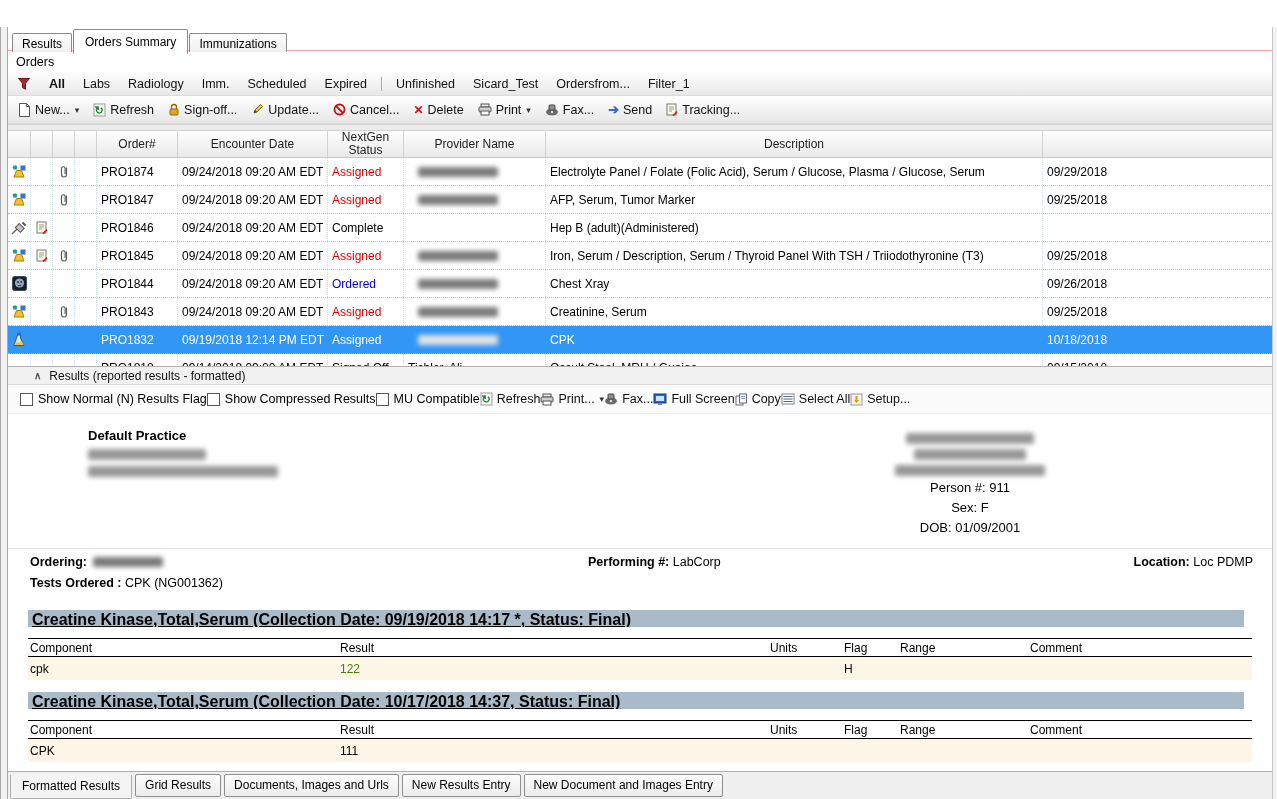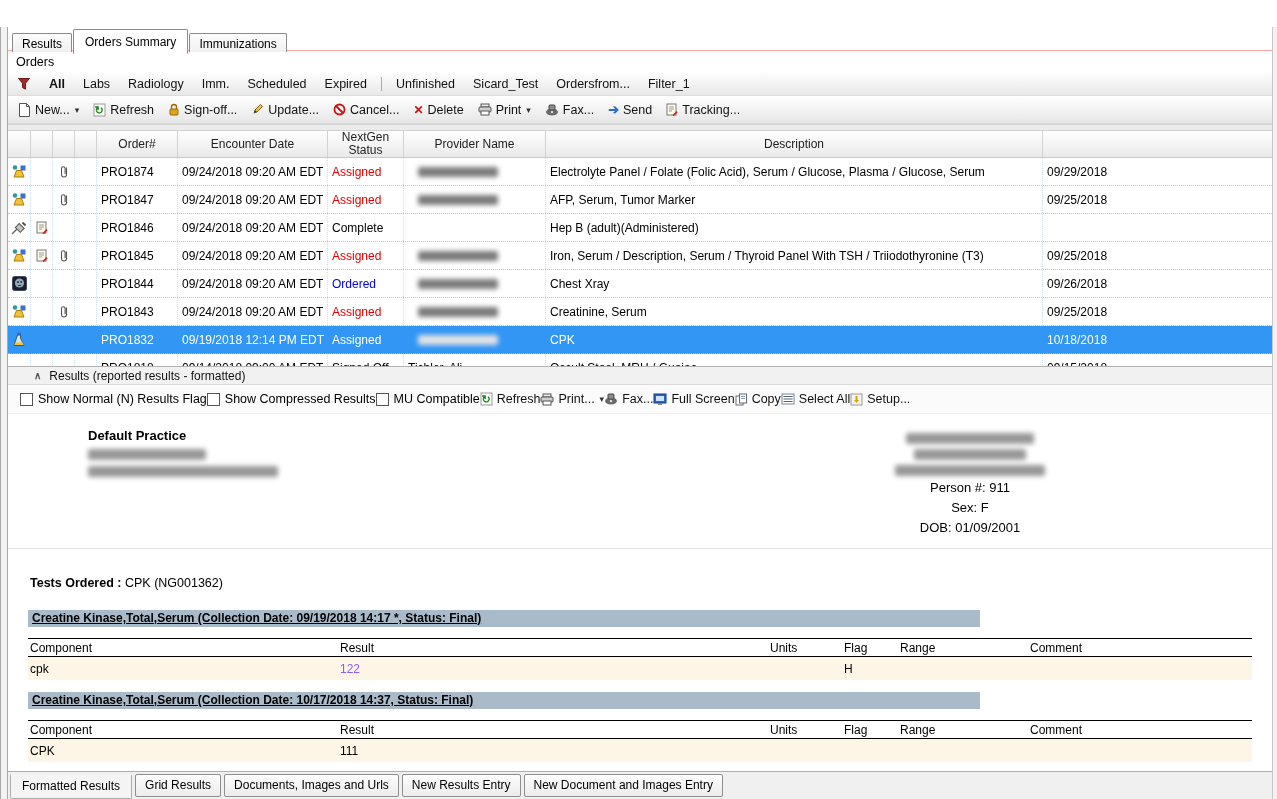--- a/index.html
+++ b/index.html
@@ -67,21 +67,21 @@
   #patient .tl{margin-top:4px;line-height:16px;}
   #doc-sep{position:absolute;left:0;right:0;top:134px;border-top:1px solid #e4e4e4;}
   #ordering-row{position:absolute;left:0;right:0;top:141px;height:18px;font-size:12.5px;}
   #ordering-row b{font-weight:bold;}
   #ord-left{position:absolute;left:22px;top:0;display:flex;align-items:center;gap:6px;}
   #ord-mid{position:absolute;left:580px;top:0;}
   #ord-right{position:absolute;right:19px;top:0;}
   #tests-row{position:absolute;left:22px;top:162px;font-size:12.5px;}
   #blocks{position:absolute;left:20px;top:196px;width:1234px;}
   .rblock{margin-bottom:12px;}
-  .rhead{width:952px;height:17px;background:#a9bbc9;font-size:12px;font-weight:bold;text-decoration:underline;padding:1px 12px 0 4px;box-sizing:border-box;white-space:nowrap;overflow:hidden;}
+  .rhead{width:1216px;height:17px;background:#a9bbc9;font-size:16px;font-weight:bold;text-decoration:underline;padding:1px 12px 0 4px;box-sizing:border-box;white-space:nowrap;overflow:hidden;}
   .rcols{position:relative;margin-top:11px;width:1224px;height:19px;border-top:1px solid #000;border-bottom:1px solid #000;box-sizing:border-box;font-size:12px;}
   .rcols span{position:absolute;top:2px;}
   .rdata{position:relative;width:1224px;height:23px;background:#fdf6e7;font-size:12px;}
   .rdata span{position:absolute;top:5px;}
   .p-comp{left:10px;}.p-res{left:312px;}.p-units{left:742px;}.p-flag{left:816px;}.p-range{left:872px;}.p-comm{left:1002px;}
   
   #bottom-tabs{position:absolute;left:8px;bottom:0;right:5px;height:28px;background:#f0f0f0;border-top:1px solid #b0b0b0;display:flex;align-items:center;padding-left:2px;box-sizing:border-box;}
   .btab{border:1px solid #8f8f8f;background:linear-gradient(#fdfdfd,#ececec);font-size:12px;padding:3px 9px 4px;margin-right:3px;border-radius:2px;cursor:pointer;white-space:nowrap;}
   .btab.active{background:#f4f4f4;border-color:#adadad;border-top-color:#f4f4f4;padding:4px 11px 5px;margin-top:2px;}
 </style>
@@ -557,38 +557,52 @@
     </div>
     <div id="patient">
       <div class="blurtxt p1"></div>
       <div class="blurtxt p2"></div>
       <div class="blurtxt p3"></div>
       <div class="tl">Person #: 911</div>
       <div class="tl">Sex: F</div>
       <div class="tl">DOB: 01/09/2001</div>
     </div>
     <div id="doc-sep"></div>
+    <div id="ordering-row">
+      <span id="ord-left">
+        <b>Ordering:</b>
+        <span class="blurbar" style="width:70px"></span>
+      </span>
+      <span id="ord-mid">
+        <b>Performing #:</b>
+        <span>LabCorp</span>
+      </span>
+      <span id="ord-right">
+        <b>Location:</b>
+        <span>Loc PDMP</span>
+      </span>
+    </div>
     <div id="tests-row">
       <b>Tests Ordered :</b>
       <span>CPK (NG001362)</span>
     </div>
     <div id="blocks">
         <div class="rblock">
           <div class="rhead">Creatine Kinase,Total,Serum (Collection Date: 09/19/2018 14:17 *, Status: Final)</div>
           <div class="rcols">
             <span class="p-comp" style="left: 2px;">Component</span>
             <span class="p-res">Result</span>
             <span class="p-units">Units</span>
             <span class="p-flag">Flag</span>
             <span class="p-range">Range</span>
             <span class="p-comm">Comment</span>
           </div>
           <div class="rdata">
             <span class="p-comp" style="left: 2px;">cpk</span>
-            <span class="p-res" style="color: #8b5cf6;">122</span>
+            <span class="p-res" style="color: #4d7c0f;">122</span>
             <span class="p-units"></span>
             <span class="p-flag">H</span>
             <span class="p-range"></span>
             <span class="p-comm"></span>
           </div>
         </div>
         <div class="rblock">
           <div class="rhead">Creatine Kinase,Total,Serum (Collection Date: 10/17/2018 14:37, Status: Final)</div>
           <div class="rcols">
             <span class="p-comp" style="left: 2px;">Component</span>

